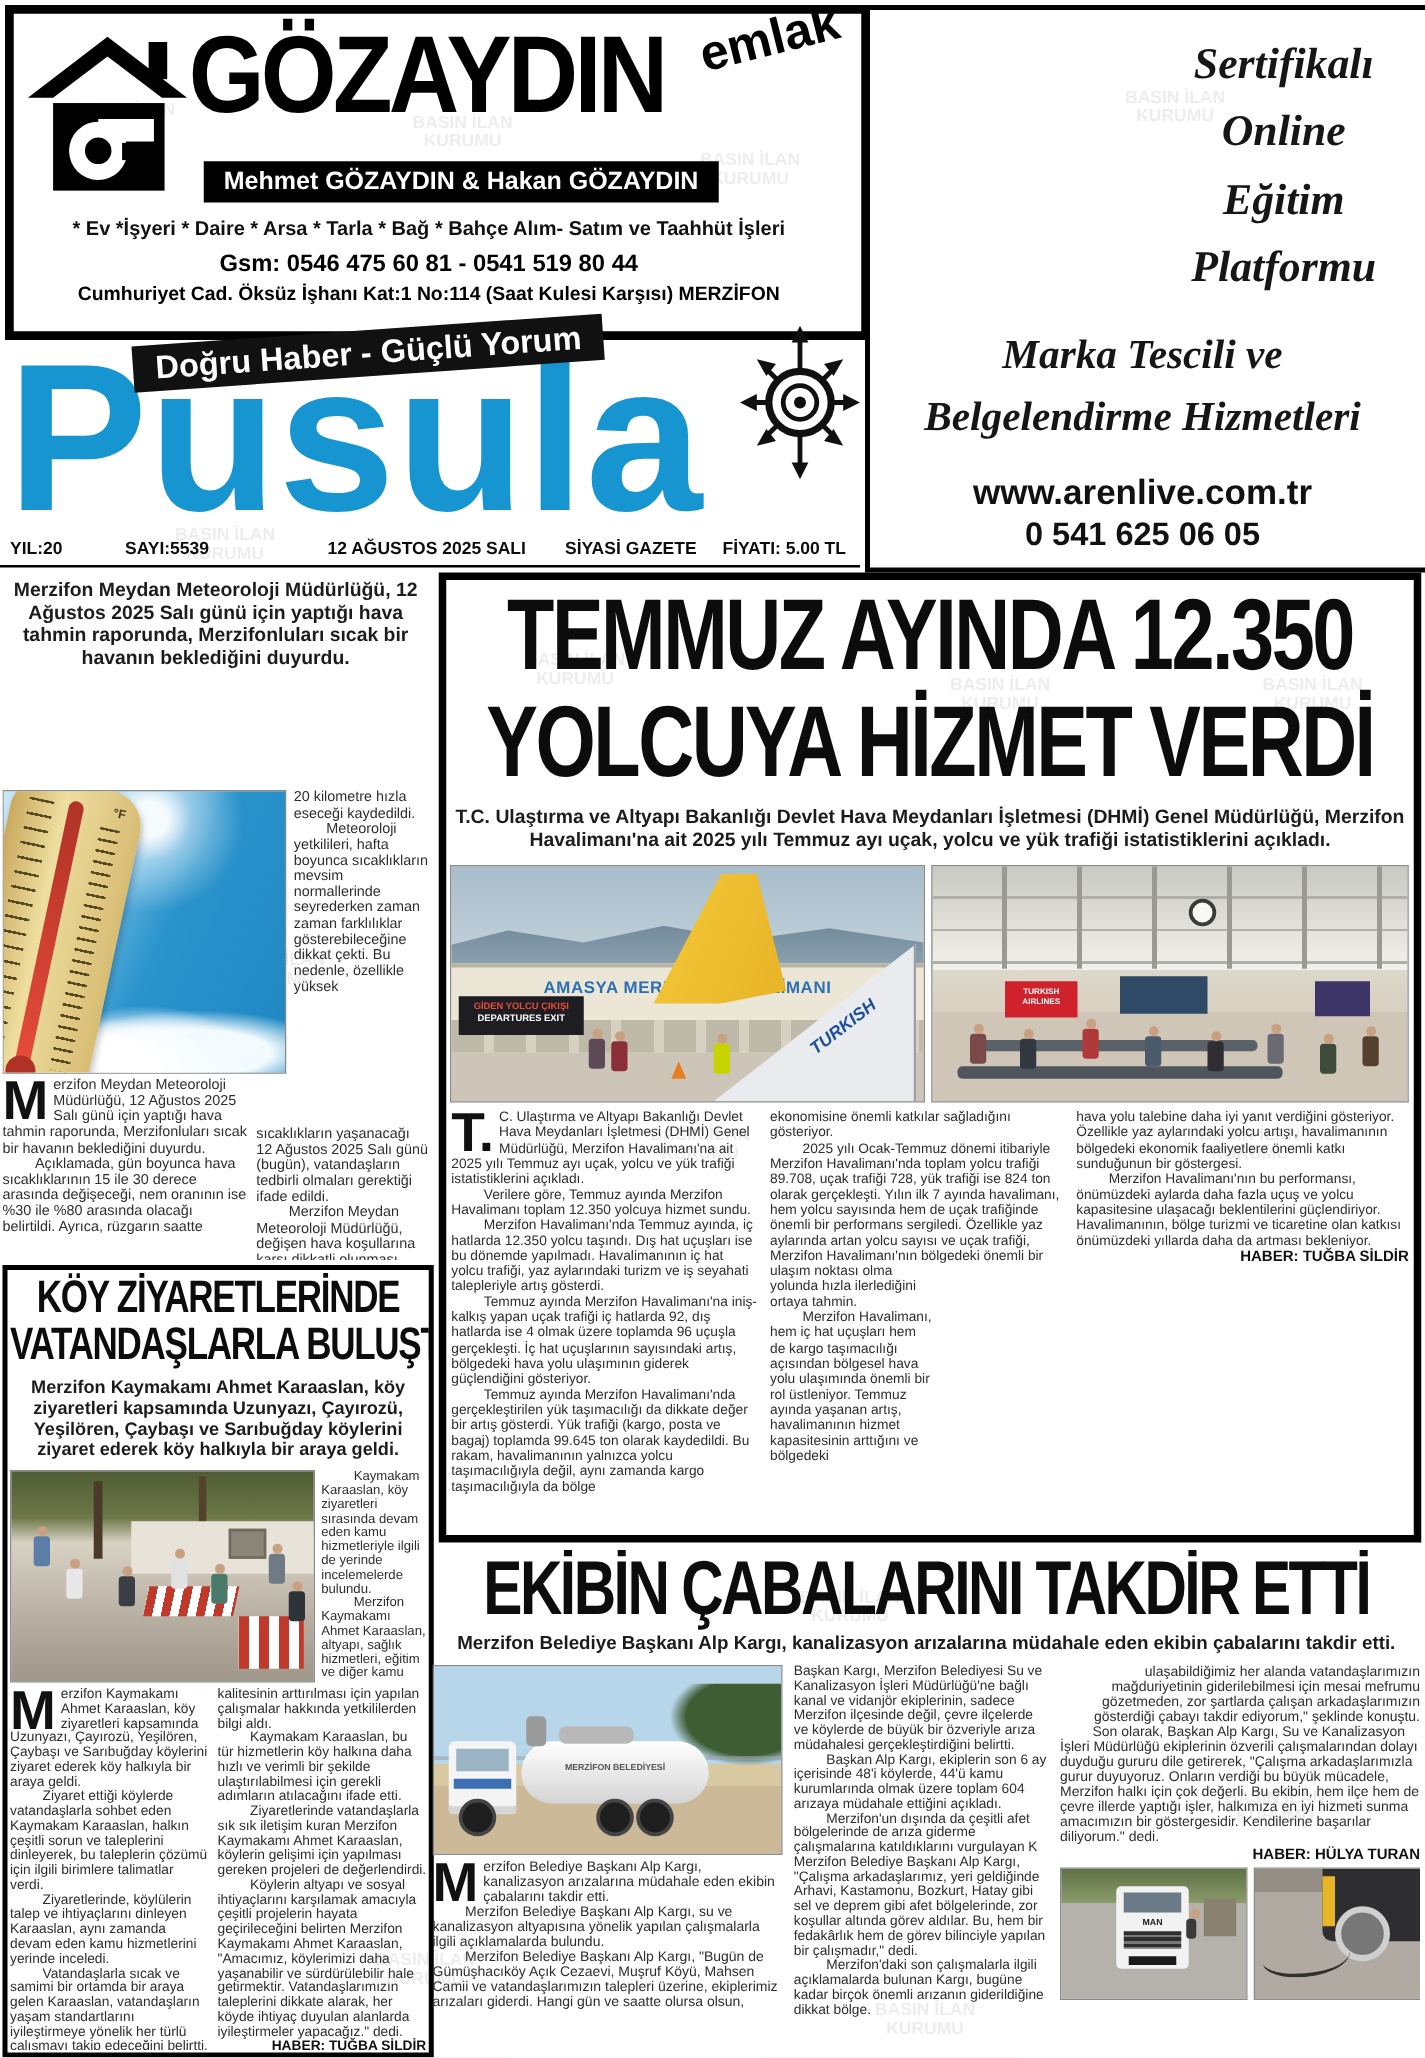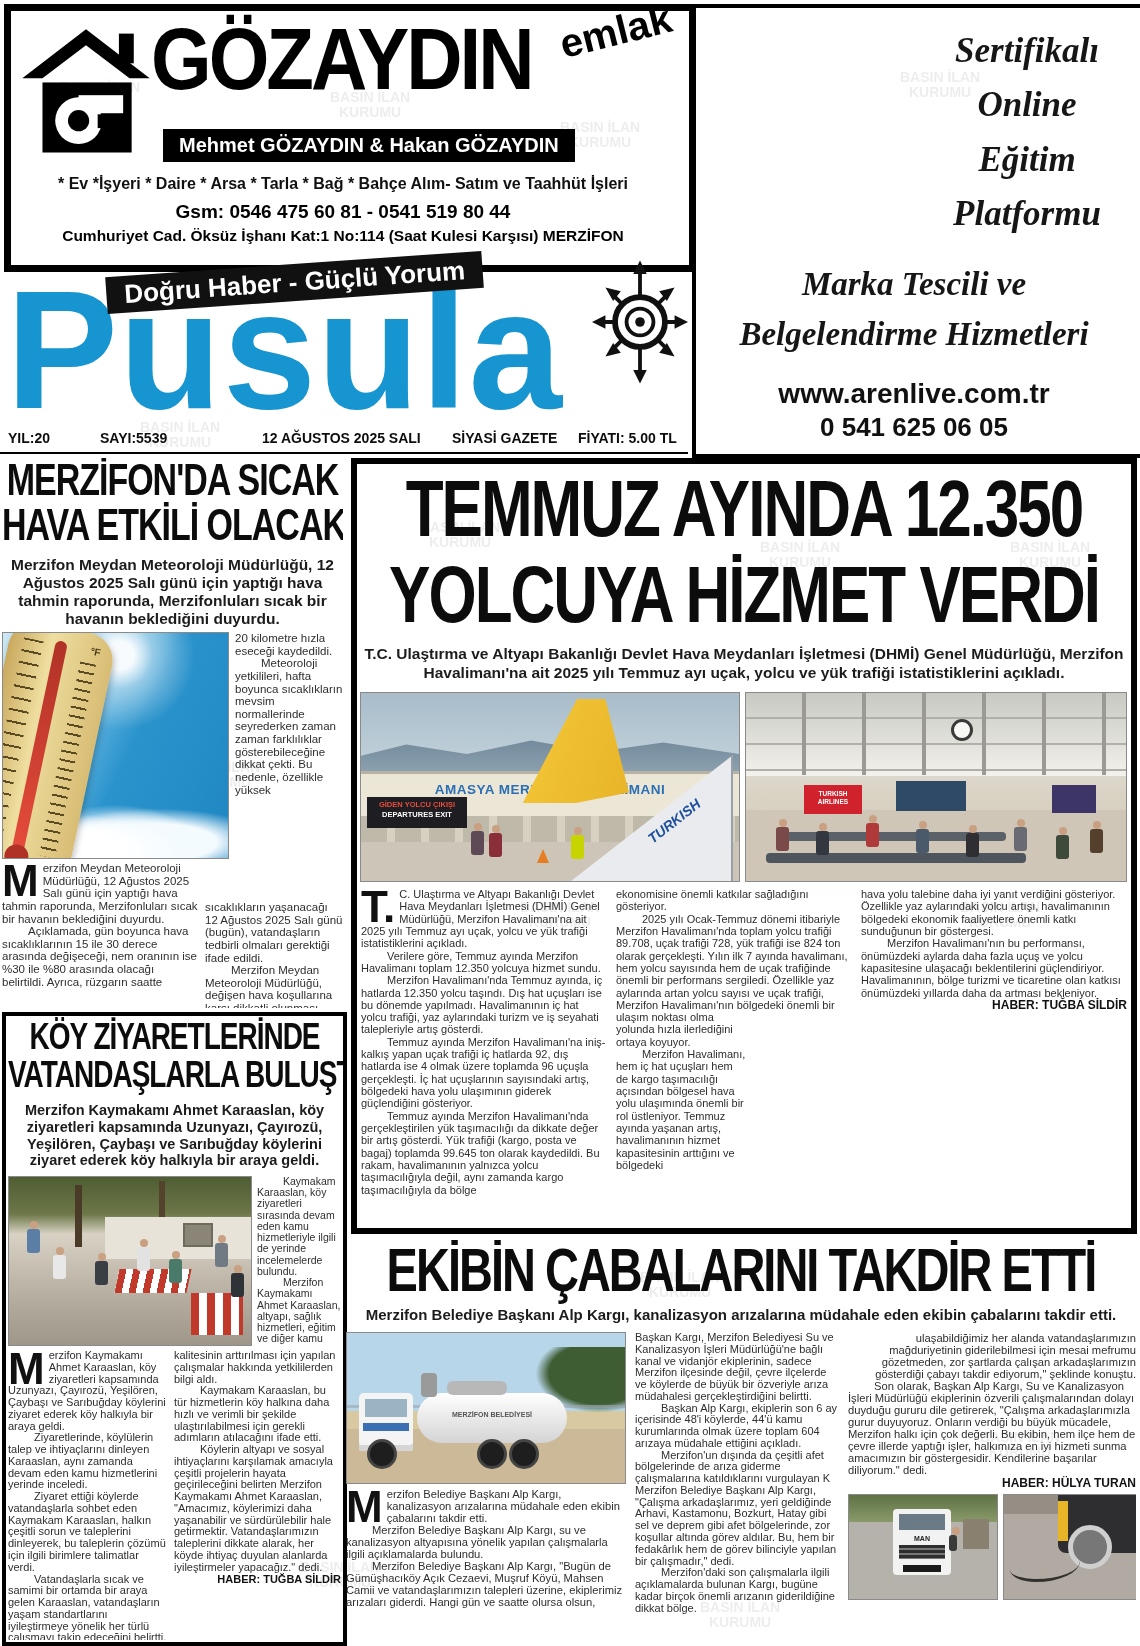--- a/index.html
+++ b/index.html
@@ -136,24 +136,20 @@
 
   <div class="abs" style="left:0;top:430px;width:688px;height:22px;border-bottom:2px solid #000">
     <span class="infoitem" style="left:8px">YIL:20</span>
     <span class="infoitem" style="left:100px">SAYI:5539</span>
     <span class="infoitem" style="left:262px">12 AĞUSTOS 2025 SALI</span>
     <span class="infoitem" style="left:452px">SİYASİ GAZETE</span>
     <span class="infoitem" style="left:578px">FİYATI: 5.00 TL</span>
   </div>
 
   <div class="abs a1" style="left:2px;top:458px;width:341px;height:550px;overflow:hidden">
-    <div class="hl" style="height:92px">
-      <div style="height:45px"><span class="tall" style="font-size:34px;letter-spacing:-1px">MERZİFON'DA SICAK</span></div>
-      <div style="height:45px"><span class="tall" style="font-size:34px;letter-spacing:-1px">HAVA ETKİLİ OLACAK</span></div>
-    </div>
     <div class="sub" style="margin-top:6px;font-size:15.5px;line-height:1.17">Merzifon Meydan Meteoroloji Müdürlüğü, 12 Ağustos 2025 Salı günü için yaptığı hava tahmin raporunda, Merzifonluları sıcak bir havanın beklediğini duyurdu.</div>
     <div style="position:absolute;left:0;top:174px;right:0;display:flex;gap:6px">
       <div class="photo" style="width:225px;height:225px;background:radial-gradient(circle at 52% 10%,rgba(255,255,255,.95) 0 6%,rgba(255,255,255,.45) 14%,rgba(255,255,255,0) 32%),linear-gradient(115deg,#cfe9f7 0%,#7cc4e8 30%,#2a93cc 55%,#1f86c2 100%)">
         <div class="abs" style="left:0;bottom:-8px;width:100%;height:70px;background:radial-gradient(ellipse at 28% 80%,#fff 0 26%,transparent 48%),radial-gradient(ellipse at 68% 66%,#f4fbff 0 28%,transparent 52%),radial-gradient(ellipse at 50% 100%,#e8f4fc 0 42%,transparent 62%)"></div>
         <div class="abs" style="left:-16px;top:-8px;width:106px;height:250px;transform:rotate(12deg);background:linear-gradient(90deg,#caa95e,#eede9f 40%,#d8bc74);border-radius:28px;box-shadow:2px 3px 6px rgba(0,0,0,.25)">
           <div class="abs" style="left:46px;top:14px;bottom:16px;width:12px;background:linear-gradient(180deg,#b03226,#e74c3c);border-radius:6px"></div>
           <div class="abs" style="left:40px;bottom:4px;width:24px;height:24px;border-radius:50%;background:#b03226"></div>
           <div class="abs" style="left:14px;top:18px;bottom:22px;width:20px;background:repeating-linear-gradient(180deg,#5a4a22 0 2px,transparent 2px 12px)"></div>
           <div class="abs" style="right:16px;top:30px;bottom:22px;width:16px;background:repeating-linear-gradient(180deg,#5a4a22 0 2px,transparent 2px 9px)"></div>
           <span class="abs" style="left:10px;top:2px;font-size:10px;font-weight:bold;color:#4a3a18">°C</span>
@@ -203,28 +199,29 @@
         <i class="fg" style="left:222px;top:96px;--c:#2e3338"></i>
       </div>
       <div class="col bodytxt" style="flex:1;height:168px;font-size:10.5px">
           <p class="para">Kaymakam Karaaslan, köy ziyaretleri sırasında devam eden kamu hizmetleriyle ilgili de yerinde incelemelerde bulundu.</p>
           <p class="para">Merzifon Kaymakamı Ahmet Karaaslan, altyapı, sağlık hizmetleri, eğitim ve diğer kamu hizmetlerinin</p>
         </div>
     </div>
     <div style="position:absolute;left:2px;top:334px;right:2px;bottom:2px;display:flex;gap:6px">
       <div class="col bodytxt" style="width:160px">
           <p class="para dropcap">Merzifon Kaymakamı Ahmet Karaaslan, köy ziyaretleri kapsamında Uzunyazı, Çayırozü, Yeşilören, Çaybaşı ve Sarıbuğday köylerini ziyaret ederek köy halkıyla bir araya geldi.</p>
+          <p class="para">Ziyaret ettiği köylerde vatandaşlarla sohbet eden Kaymakam Karaaslan, halkın çeşitli sorun ve taleplerini dinleyerek, bu taleplerin çözümü için ilgili birimlere talimatlar verdi.</p>
           <p class="para">Ziyaretlerinde, köylülerin talep ve ihtiyaçlarını dinleyen Karaaslan, aynı zamanda devam eden kamu hizmetlerini yerinde inceledi.</p>
-          <p class="para">Ziyaret ettiği köylerde vatandaşlarla sohbet eden Kaymakam Karaaslan, halkın çeşitli sorun ve taleplerini dinleyerek, bu taleplerin çözümü için ilgili birimlere talimatlar verdi.</p>
           <p class="para">Vatandaşlarla sıcak ve samimi bir ortamda bir araya gelen Karaaslan, vatandaşların yaşam standartlarını iyileştirmeye yönelik her türlü çalışmayı takip edeceğini belirtti.</p>
         </div>
       <div class="col bodytxt" style="flex:1">
         <div>
             <p class="para" style="text-indent: 0px;">kalitesinin arttırılması için yapılan çalışmalar hakkında yetkililerden bilgi aldı.</p>
             <p class="para">Kaymakam Karaaslan, bu tür hizmetlerin köy halkına daha hızlı ve verimli bir şekilde ulaştırılabilmesi için gerekli adımların atılacağını ifade etti.</p>
+            <p class="para">Ziyaretlerinde vatandaşlarla sık sık iletişim kuran Merzifon Kaymakamı Ahmet Karaaslan, köylerin gelişimi için yapılması gereken projeleri de değerlendirdi.</p>
             <p class="para">Köylerin altyapı ve sosyal ihtiyaçlarını karşılamak amacıyla çeşitli projelerin hayata geçirileceğini belirten Merzifon Kaymakamı Ahmet Karaaslan, "Amacımız, köylerimizi daha yaşanabilir ve sürdürülebilir hale getirmektir. Vatandaşlarımızın taleplerini dikkate alarak, her köyde ihtiyaç duyulan alanlarda iyileştirmeler yapacağız." dedi.</p>
           </div>
         <div class="byline" style="font-size:11px">HABER: TUĞBA SİLDİR</div>
       </div>
     </div>
   </div>
 
   <div class="abs main" style="left:351px;top:458px;width:774px;height:764px;border:6px solid #000;overflow:hidden">
     <div class="hl" style="margin-top:6px">
       <div style="height:86px"><span class="tall" style="font-size:62px;letter-spacing:-2px">TEMMUZ AYINDA 12.350</span></div>
@@ -278,21 +275,21 @@
           <p class="para">Merzifon Havalimanı'nda Temmuz ayında, iç hatlarda 12.350 yolcu taşındı. Dış hat uçuşları ise bu dönemde yapılmadı. Havalimanının iç hat yolcu trafiği, yaz aylarındaki turizm ve iş seyahati talepleriyle artış gösterdi.</p>
           <p class="para">Temmuz ayında Merzifon Havalimanı'na iniş-kalkış yapan uçak trafiği iç hatlarda 92, dış hatlarda ise 4 olmak üzere toplamda 96 uçuşla gerçekleşti. İç hat uçuşlarının sayısındaki artış, bölgedeki hava yolu ulaşımının giderek güçlendiğini gösteriyor.</p>
           <p class="para">Temmuz ayında Merzifon Havalimanı'nda gerçekleştirilen yük taşımacılığı da dikkate değer bir artış gösterdi. Yük trafiği (kargo, posta ve bagaj) toplamda 99.645 ton olarak kaydedildi. Bu rakam, havalimanının yalnızca yolcu taşımacılığıyla değil, aynı zamanda kargo taşımacılığıyla da bölge</p>
         </div>
       <div class="col bodytxt" style="width:236px">
         <div>
             <p class="para" style="text-indent: 0px;">ekonomisine önemli katkılar sağladığını gösteriyor.</p>
             <p class="para">2025 yılı Ocak-Temmuz dönemi itibariyle Merzifon Havalimanı'nda toplam yolcu trafiği 89.708, uçak trafiği 728, yük trafiği ise 824 ton olarak gerçekleşti. Yılın ilk 7 ayında havalimanı, hem yolcu sayısında hem de uçak trafiğinde önemli bir performans sergiledi. Özellikle yaz aylarında artan yolcu sayısı ve uçak trafiği, Merzifon Havalimanı'nın bölgedeki önemli bir ulaşım noktası olma</p>
           </div>
         <div style="width:132px">
-            <p class="para" style="text-indent: 0px;">yolunda hızla ilerlediğini ortaya koyuyor.</p>
+            <p class="para" style="text-indent: 0px;">yolunda hızla ilerlediğini ortaya tahmin.</p>
             <p class="para">Merzifon Havalimanı, hem iç hat uçuşları hem de kargo taşımacılığı açısından bölgesel hava yolu ulaşımında önemli bir rol üstleniyor. Temmuz ayında yaşanan artış, havalimanının hizmet kapasitesinin arttığını ve bölgedeki</p>
           </div>
       </div>
       <div class="col bodytxt" style="flex:1">
         <div>
             <p class="para" style="text-indent: 0px;">hava yolu talebine daha iyi yanıt verdiğini gösteriyor. Özellikle yaz aylarındaki yolcu artışı, havalimanının bölgedeki ekonomik faaliyetlere önemli katkı sunduğunun bir göstergesi.</p>
             <p class="para">Merzifon Havalimanı'nın bu performansı, önümüzdeki aylarda daha fazla uçuş ve yolcu kapasitesine ulaşacağı beklentilerini güçlendiriyor. Havalimanının, bölge turizmi ve ticaretine olan katkısı önümüzdeki yıllarda daha da artması bekleniyor.</p>
           </div>
         <div class="byline" style="font-size:12px">HABER: TUĞBA SİLDİR</div>
       </div>

